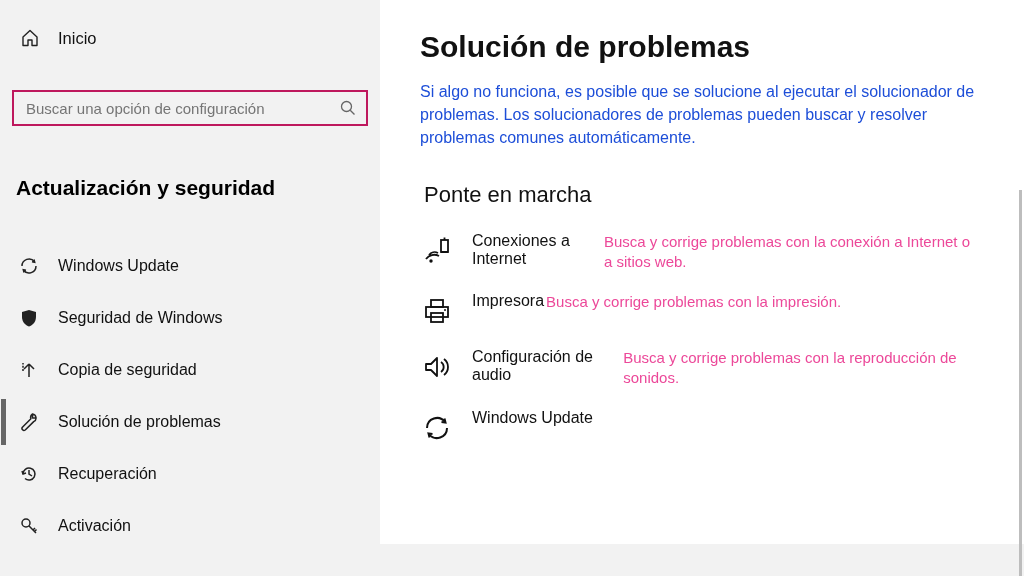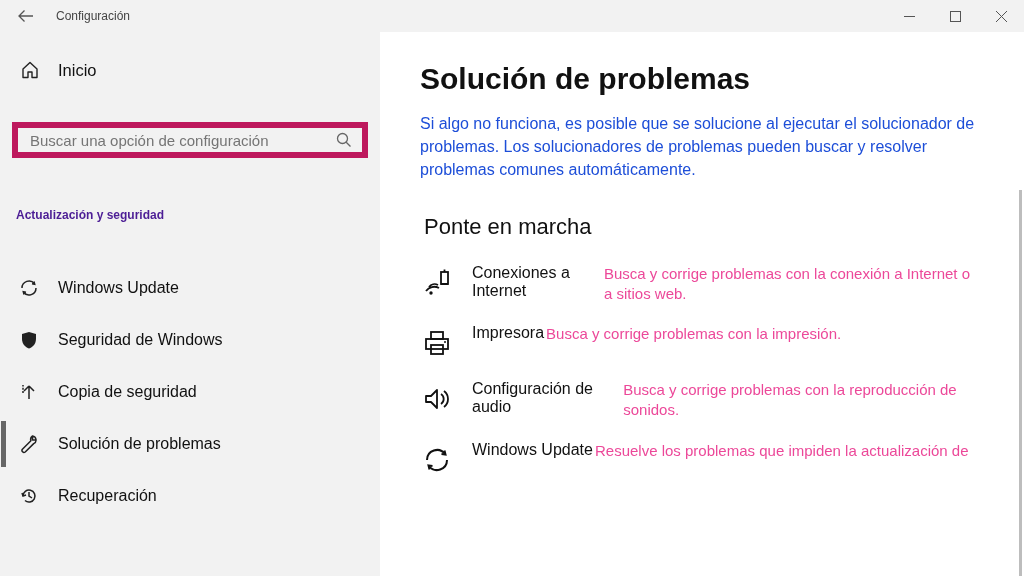--- a/index.html
+++ b/index.html
@@ -15,25 +15,25 @@
   .winbtn { width: 46px; height: 32px; display: flex; align-items: center; justify-content: center; color: #555; }
   .winbtn svg { stroke: #555; }
 
   
   .body { display: flex; height: calc(100% - 32px); }
   .sidebar { width: 380px; min-width: 380px; padding: 18px 12px 0 12px; display: flex; flex-direction: column; gap: 26px; }
   .homerow { display: flex; align-items: center; gap: 18px; padding: 10px 12px 16px 8px; cursor: default; }
   .homerow .label { font-size: 16.5px; color: #111; }
 
   .search-wrap { padding: 0 0 24px 0; }
-  .search-box { border: 6px solid #be185d; background: #fff0; height: 36px; width: 356px; display: flex; align-items: center; padding: 0 8px 0 10px; justify-content: space-between; }
+  .search-box { border: 2px solid #be185d; background: #fff0; height: 36px; width: 356px; display: flex; align-items: center; padding: 0 8px 0 10px; justify-content: space-between; }
   .search-box input { flex: 1; border: none; outline: none; background: transparent; font-size: 15px; color: #666; font-family: inherit; }
   .search-box .search-ic { width: 20px; display: flex; align-items: center; justify-content: center; color: #666; }
 
-  .section-header { font-size: 12px; font-weight: 600; color: #4c1d95; padding: 0 0 14px 4px; }
+  .section-header { font-size: 21px; font-weight: 600; color: #000000; padding: 0 0 14px 4px; }
 
   .nav { display: flex; flex-direction: column; }
   .nav-item { display: flex; align-items: center; gap: 18px; height: 52px; padding: 0 0 0 6px; position: relative; cursor: default; }
   .nav-item .ic { width: 22px; height: 22px; display: flex; align-items: center; justify-content: center; color: #222; }
   .nav-item .label { font-size: 16px; color: #111; }
   .nav-item.selected {  }
   .nav-item.selected::before {
     content: ''; position: absolute; left: -11px; top: 3px; bottom: 3px; width: 5px; background: #666;
   }
 
@@ -51,47 +51,20 @@
 
   .right-scroll { position: absolute; right: 2px; top: 190px; bottom: 0; width: 3px; background: #bdbdbd; }
 
   svg { display: block; }
 </style>
 </head>
 <body>
 
 <div class="window">
 
-  <div class="titlebar">
-    <div class="left">
-      <div class="back-btn">
-        <svg width="16" height="16" viewBox="0 0 16 16">
-          <path d="M6.5 2.5 L1 8 L6.5 13.5 M1 8 H15" fill="none" stroke="#555" stroke-width="1.3"></path>
-        </svg>
-      </div>
-      <div class="title-text">Configuración</div>
-    </div>
-    <div class="winbtns">
-      <div class="winbtn">
-        <svg width="11" height="11" viewBox="0 0 11 11">
-            <path d="M0 5.5 H11" stroke="#555" stroke-width="1"></path>
-          </svg>
-      </div>
-      <div class="winbtn">
-        <svg width="11" height="11" viewBox="0 0 11 11">
-            <rect x="0.5" y="0.5" width="10" height="10" fill="none" stroke="#555" stroke-width="1"></rect>
-          </svg>
-      </div>
-      <div class="winbtn">
-        <svg width="11" height="11" viewBox="0 0 11 11">
-            <path d="M0 0 L11 11 M11 0 L0 11" stroke="#555" stroke-width="1"></path>
-          </svg>
-      </div>
-    </div>
-  </div>
 
   <div class="body">
 
     <div class="sidebar">
 
       <div class="homerow">
         <span class="ic">
           <svg width="20" height="20" viewBox="0 0 20 20">
               <path d="M3 9 L10 2.5 L17 9 L17 17.5 H12 V12 H8 V17.5 H3 Z" fill="none" stroke="#222" stroke-width="1.4" stroke-linejoin="round"></path>
             </svg>
@@ -157,20 +130,29 @@
           <span class="ic">
             <svg width="20" height="20" viewBox="0 0 20 20">
                 <path d="M4 10 a6 6 0 1 1 2 4.5" fill="none" stroke="#222" stroke-width="1.5"></path>
                 <path d="M3 7 L4 10 L7 9" fill="none" stroke="#222" stroke-width="1.5"></path>
                 <path d="M10 6 V10 L13 12" fill="none" stroke="#222" stroke-width="1.5"></path>
               </svg>
           </span>
           <span class="label">Recuperación</span>
         </div>
 
+        <div class="nav-item">
+          <span class="ic">
+            <svg width="20" height="20" viewBox="0 0 20 20">
+                <circle cx="7" cy="7" r="4" fill="none" stroke="#222" stroke-width="1.5"></circle>
+                <path d="M9.8 9.8 L17 17 M14 14 L16 12 M15.5 15.5 L17.5 13.5" fill="none" stroke="#222" stroke-width="1.5"></path>
+              </svg>
+          </span>
+          <span class="label">Activación</span>
+        </div>
 
       </div>
     </div>
 
     <div class="main">
       <h1>Solución de problemas</h1>
       <p class="intro">Si algo no funciona, es posible que se solucione al ejecutar el solucionador de problemas. Los solucionadores de problemas pueden buscar y resolver problemas comunes automáticamente.</p>
       <h2>Ponte en marcha</h2>
 
       <div class="trouble-list">
@@ -220,21 +202,20 @@
 
         <div class="titem">
           <span class="tic">
             <svg width="30" height="30" viewBox="0 0 30 30">
               <path d="M5 15 a10 10 0 0 1 18-6 M25 15 a10 10 0 0 1-18 6" fill="none" stroke="#111" stroke-width="2"></path>
               <path d="M22.5 5.5 L23.5 9.5 L19.5 9 M7.5 24.5 L6.5 20.5 L10.5 21" fill="none" stroke="#111" stroke-width="2"></path>
             </svg>
           </span>
           <span class="ttext">
             <span class="tname">Windows Update</span>
-            <span class="tdesc">Resuelve los problemas que impiden la actualización de</span>
           </span>
         </div>
 
       </div>
     </div>
   </div>
 
   <div class="right-scroll"></div>
 
 </div>

